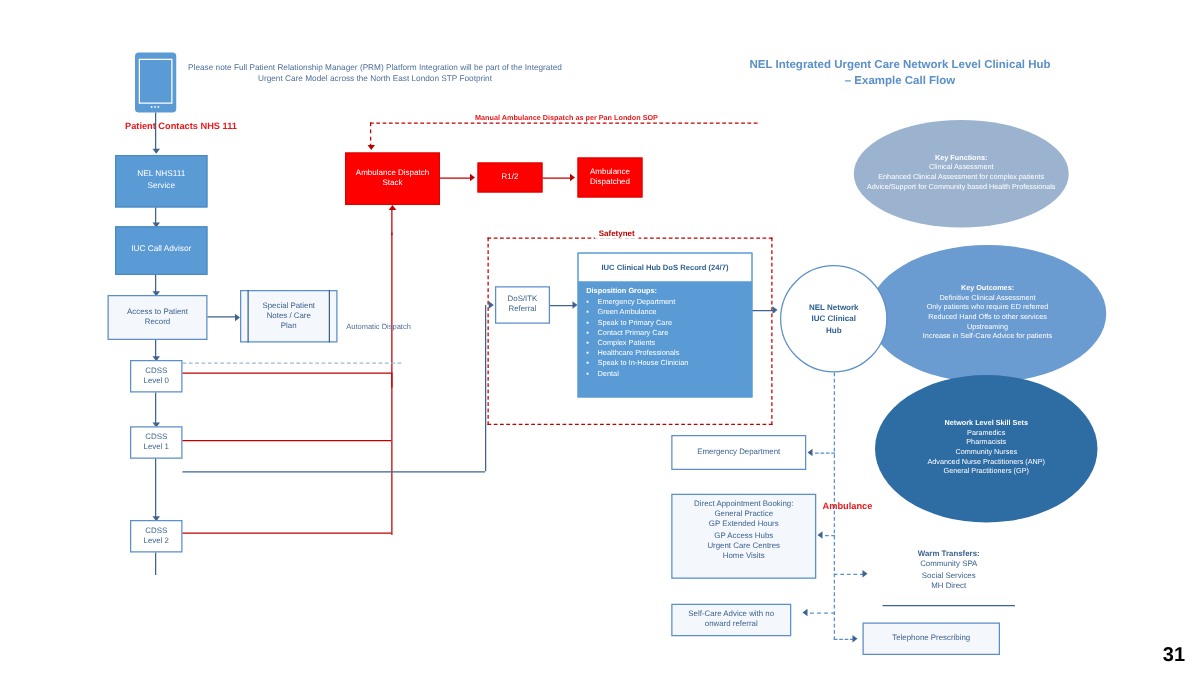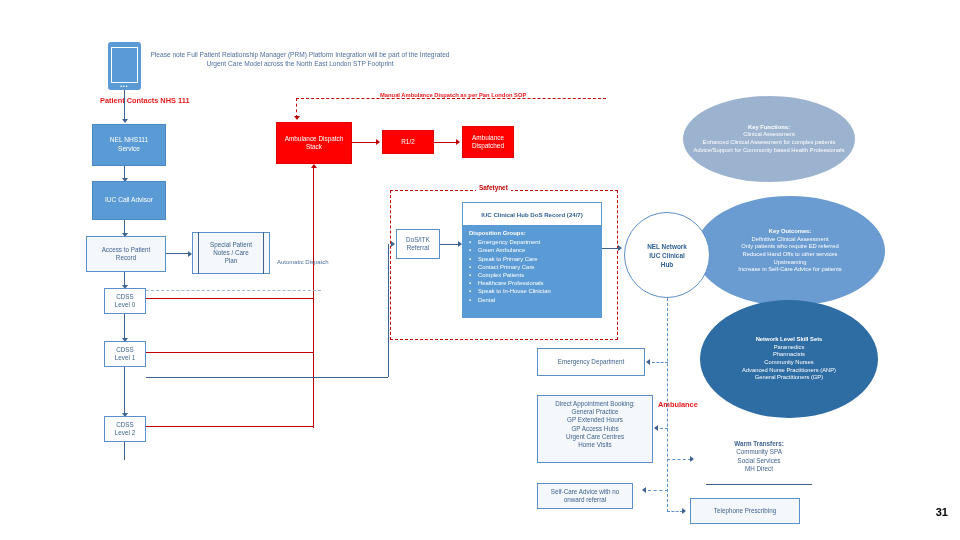--- a/index.html
+++ b/index.html
@@ -71,35 +71,39 @@
   .arw-ur{border-left:3px solid transparent;border-right:3px solid transparent;border-bottom:4px solid #c00000;}
 
   .safebox{position:absolute;border:1px dashed #c00000;}
   .safelbl{position:absolute;background:#ffffff;color:#c00000;font-weight:bold;font-size:6.4px;padding:0 3px;}
 
   .bullets{font-size:5.9px;line-height:8.2px;color:#ffffff;}
   .bullets .bl{display:flex;}
   .bullets .bl .sq{width:9px;flex:0 0 9px;}
   .bullets .hd{font-weight:bold;padding-bottom:1px;}
 
-  .pagenum{position:absolute;right:12px;bottom:22px;color:#000;font-weight:bold;font-size:11px;}
+  .pagenum{position:absolute;right:12px;bottom:6px;color:#000;font-weight:bold;font-size:16px;}
   .ul-line{position:absolute;background:#3f6391;height:1px;}
 </style>
 </head>
 <body>
 
 <div class="canvas">
 
   <div class="abs phone" style="left:108px;top:42px;width:33px;height:48px;">
     <div class="scr"></div>
     <div class="dots">•••</div>
   </div>
 
   <div class="abs note" style="left:150px;top:50px;width:300px;">Please note Full Patient Relationship Manager (PRM) Platform Integration will be part of the Integrated Urgent Care Model across the North East London STP Footprint</div>
 
+  <div class="abs title" style="left:525px;top:45px;width:390px;">
+    <div>NEL Integrated Urgent Care Network Level Clinical Hub</div>
+    <div>– Example Call Flow</div>
+  </div>
 
   <div class="abs redlbl" style="left:100px;top:96px;white-space:nowrap;">Patient Contacts NHS 111</div>
 
   <div class="ln" style="left:124px;top:90px;width:1px;height:31px;"></div>
   <div class="arw arw-d" style="left:121.5px;top:119px;"></div>
 
   <div class="abs bluebox ctr" style="left:92px;top:124px;width:74px;height:42px;white-space:pre-line;">NEL NHS111
 Service</div>
 
   <div class="ln" style="left:124px;top:166px;width:1px;height:14px;"></div>

